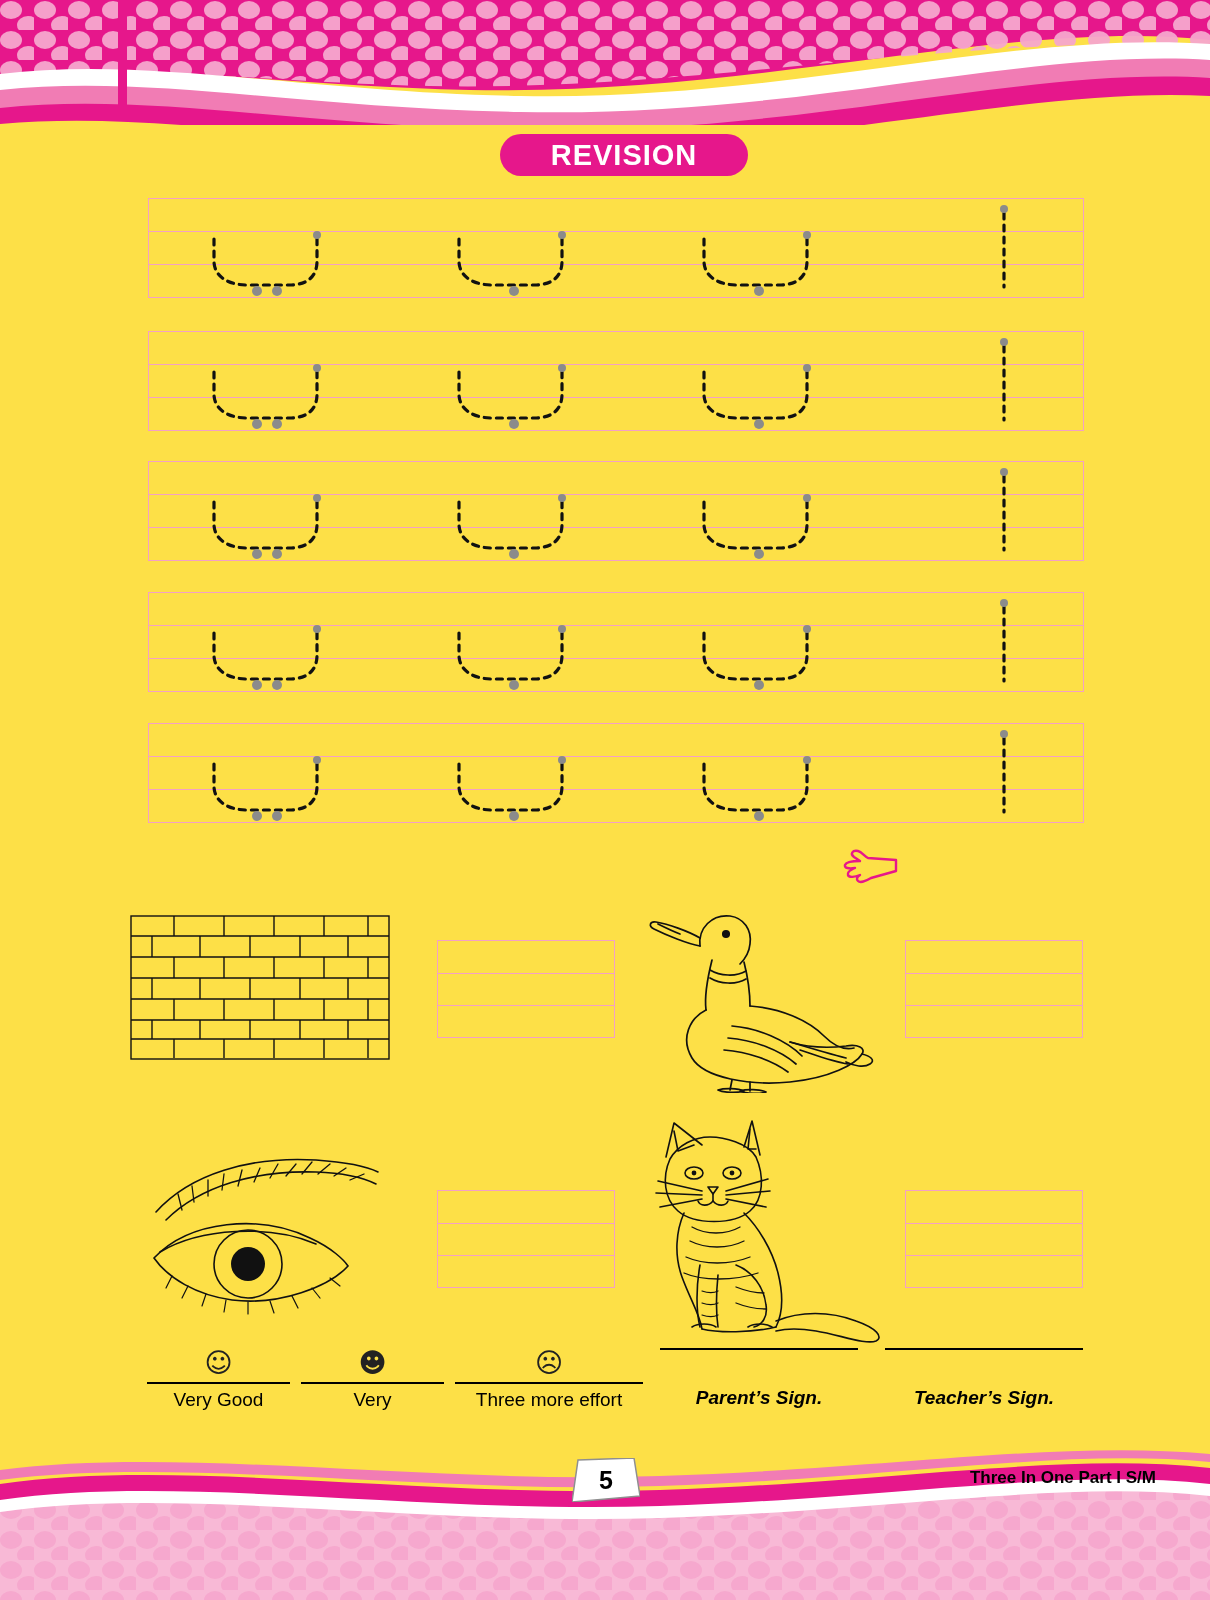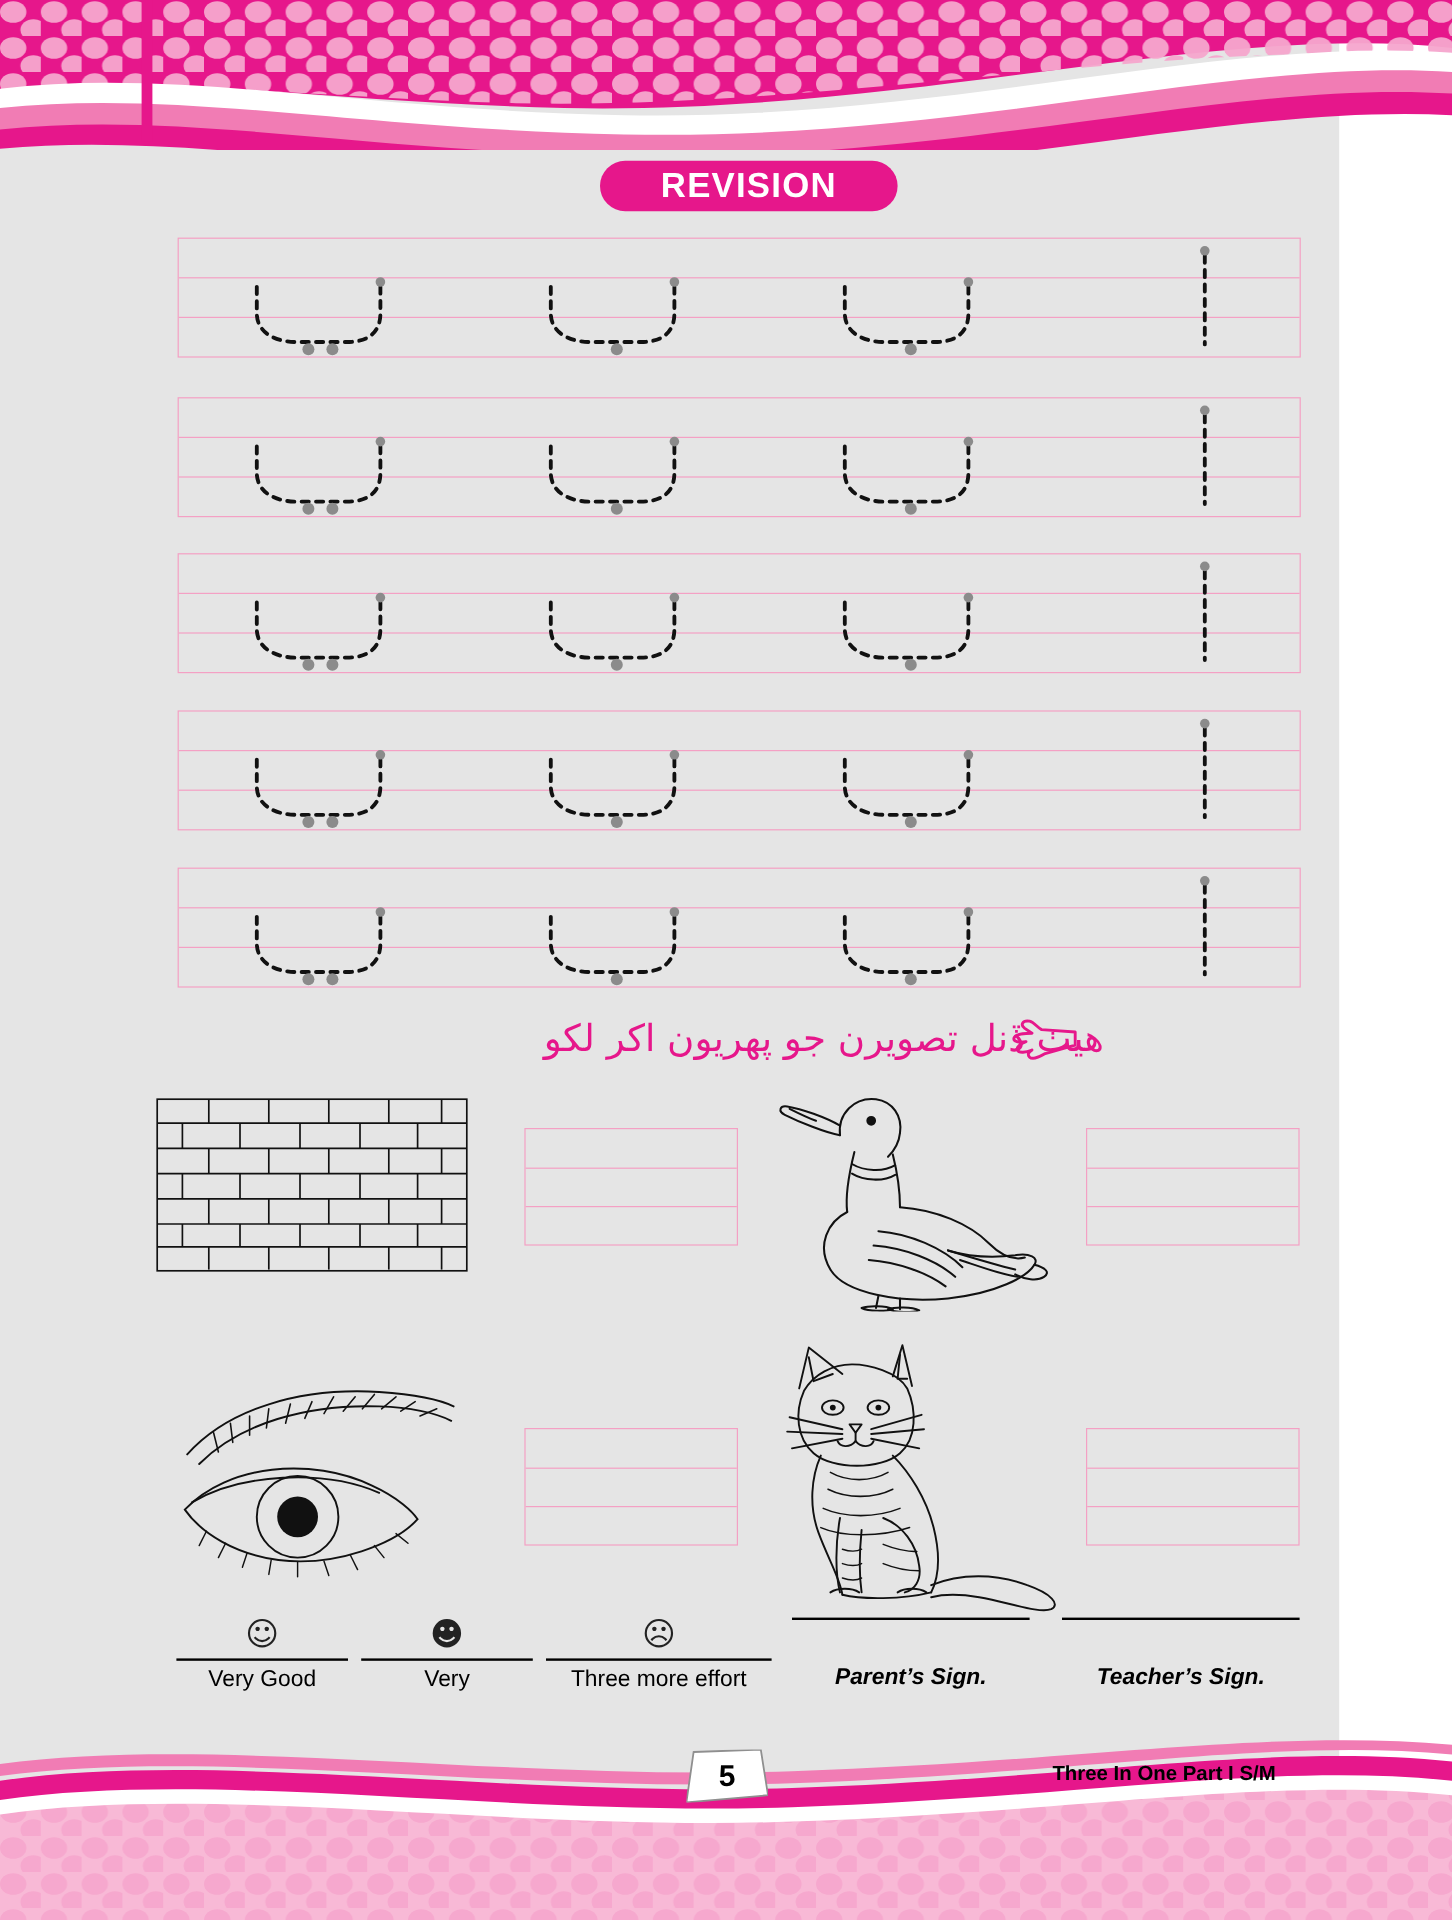--- a/index.html
+++ b/index.html
@@ -11,23 +11,23 @@
     height: 1600px;
     background: #ffffff;
     font-family: "Liberation Sans", sans-serif;
     position: relative;
     overflow: hidden;
   }
 
   .page {
     position: absolute;
     left: 0; top: 0;
-    width: 1116px;
+    width: 1210px;
     height: 1600px;
-    background: #e5e5e5;
+    background: #fde047;
   }
 
   
   .top-deco {
     position: absolute;
     left: 0; top: 0;
     width: 1210px;
     height: 125px;
     overflow: hidden;
   }
@@ -186,27 +186,27 @@
     width: 68px; height: 44px;
     display: flex;
     align-items: center;
     justify-content: center;
     font-size: 25px;
     font-weight: bold;
     color: #000;
   }
   .book-label {
     position: absolute;
-    left: 877px;
+    left: 956px;
     top: 1468px;
     width: 200px;
     font-size: 17px;
     font-weight: bold;
     color: #000;
-    text-align: left;
+    text-align: right;
     z-index: 40;
   }
 </style>
 </head>
 <body>
 
 <div class="page">
 
   <div class="top-deco">
     <svg width="1210" height="125" viewBox="0 0 1210 125" xmlns="http://www.w3.org/2000/svg">
@@ -354,21 +354,20 @@
             <circle cx="855" cy="10" r="4"></circle>
           <circle cx="108" cy="92" r="5"></circle>
             <circle cx="128" cy="92" r="5"></circle>
           <circle cx="365" cy="92" r="5"></circle>
           <circle cx="610" cy="92" r="5"></circle>
         </g>
       </svg>
     </div>
   </div>
 
-  <div class="instruction">هيٺ ڏنل تصويرن جو پهريون اکر لکو</div>
   <div class="hand-icon">
     <svg width="60" height="50" viewBox="0 0 60 50">
       <g fill="none" stroke="#e6178b" stroke-width="2.4" stroke-linejoin="round" stroke-linecap="round">
         <path d="M56,22 L28,20 C24,18 22,14 18,13 C12,12 10,16 14,19 L20,23
                  C13,23 6,24 5,27 C4,30 9,31 15,30
                  C10,32 7,34 8,37 C9,40 15,39 20,37
                  C17,39 16,41 18,43 C20,45 26,43 31,40
                  L56,33 Z"></path>
       </g>
     </svg>

